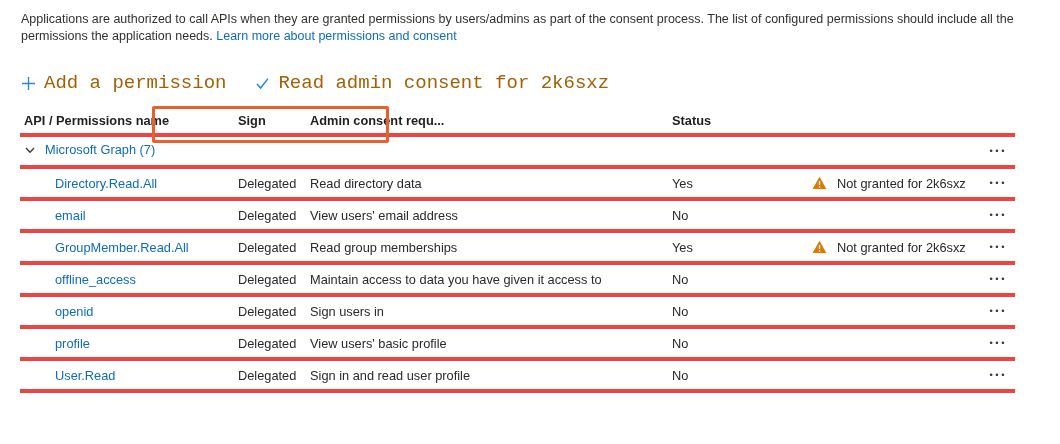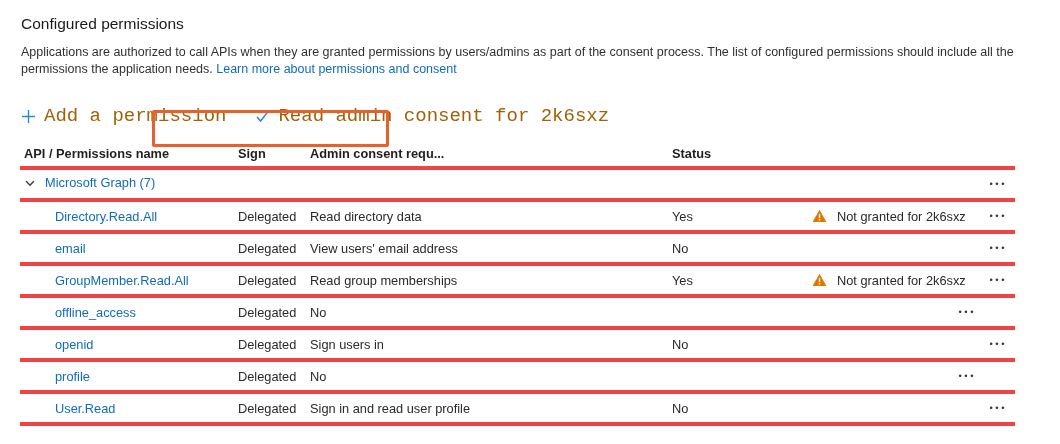--- a/index.html
+++ b/index.html
@@ -58,21 +58,20 @@
   .more {
     background: none; border: none; cursor: pointer; padding: 2px 4px;
     font-size: 9.5px; letter-spacing: 2.5px; color: #3b3a39; line-height: 1;
   }
 </style>
 </head>
 <body>
 
 <div class="page">
 
-  <div class="title">Configured permissions</div>
 
   <p class="desc"><span>Applications are authorized to call APIs when they are granted permissions by users/admins as part of the consent process. The list of configured permissions should include all the permissions the application needs.</span>
     <a class="link">Learn more about permissions and consent</a>
   </p>
 
   <div class="toolbar">
     <button class="tb-btn">
       <svg class="tb-icon" viewBox="0 0 15 15">
         <path d="M7.5 1v13M1 7.5h13" stroke="#2b88d8" stroke-width="1.4" fill="none"></path>
       </svg>
@@ -158,20 +157,21 @@
         <span>Not granted for 2k6sxz</span>
       </div>
       <div class="cell actions">
           <button class="more">•••</button>
         </div>
     </div>
 
     <div class="row">
       <div class="cell name indent"><a class="link">offline_access</a></div>
       <div class="cell">Delegated</div>
+      <div class="cell">Maintain access to data you have given it access to</div>
       <div class="cell">No</div>
       <div class="cell status"></div>
       <div class="cell actions">
           <button class="more">•••</button>
         </div>
     </div>
 
     <div class="row">
       <div class="cell name indent"><a class="link">openid</a></div>
       <div class="cell">Delegated</div>
@@ -179,20 +179,21 @@
       <div class="cell">No</div>
       <div class="cell status"></div>
       <div class="cell actions">
           <button class="more">•••</button>
         </div>
     </div>
 
     <div class="row">
       <div class="cell name indent"><a class="link">profile</a></div>
       <div class="cell">Delegated</div>
+      <div class="cell">View users' basic profile</div>
       <div class="cell">No</div>
       <div class="cell status"></div>
       <div class="cell actions">
           <button class="more">•••</button>
         </div>
     </div>
 
     <div class="row">
       <div class="cell name indent"><a class="link">User.Read</a></div>
       <div class="cell">Delegated</div>

